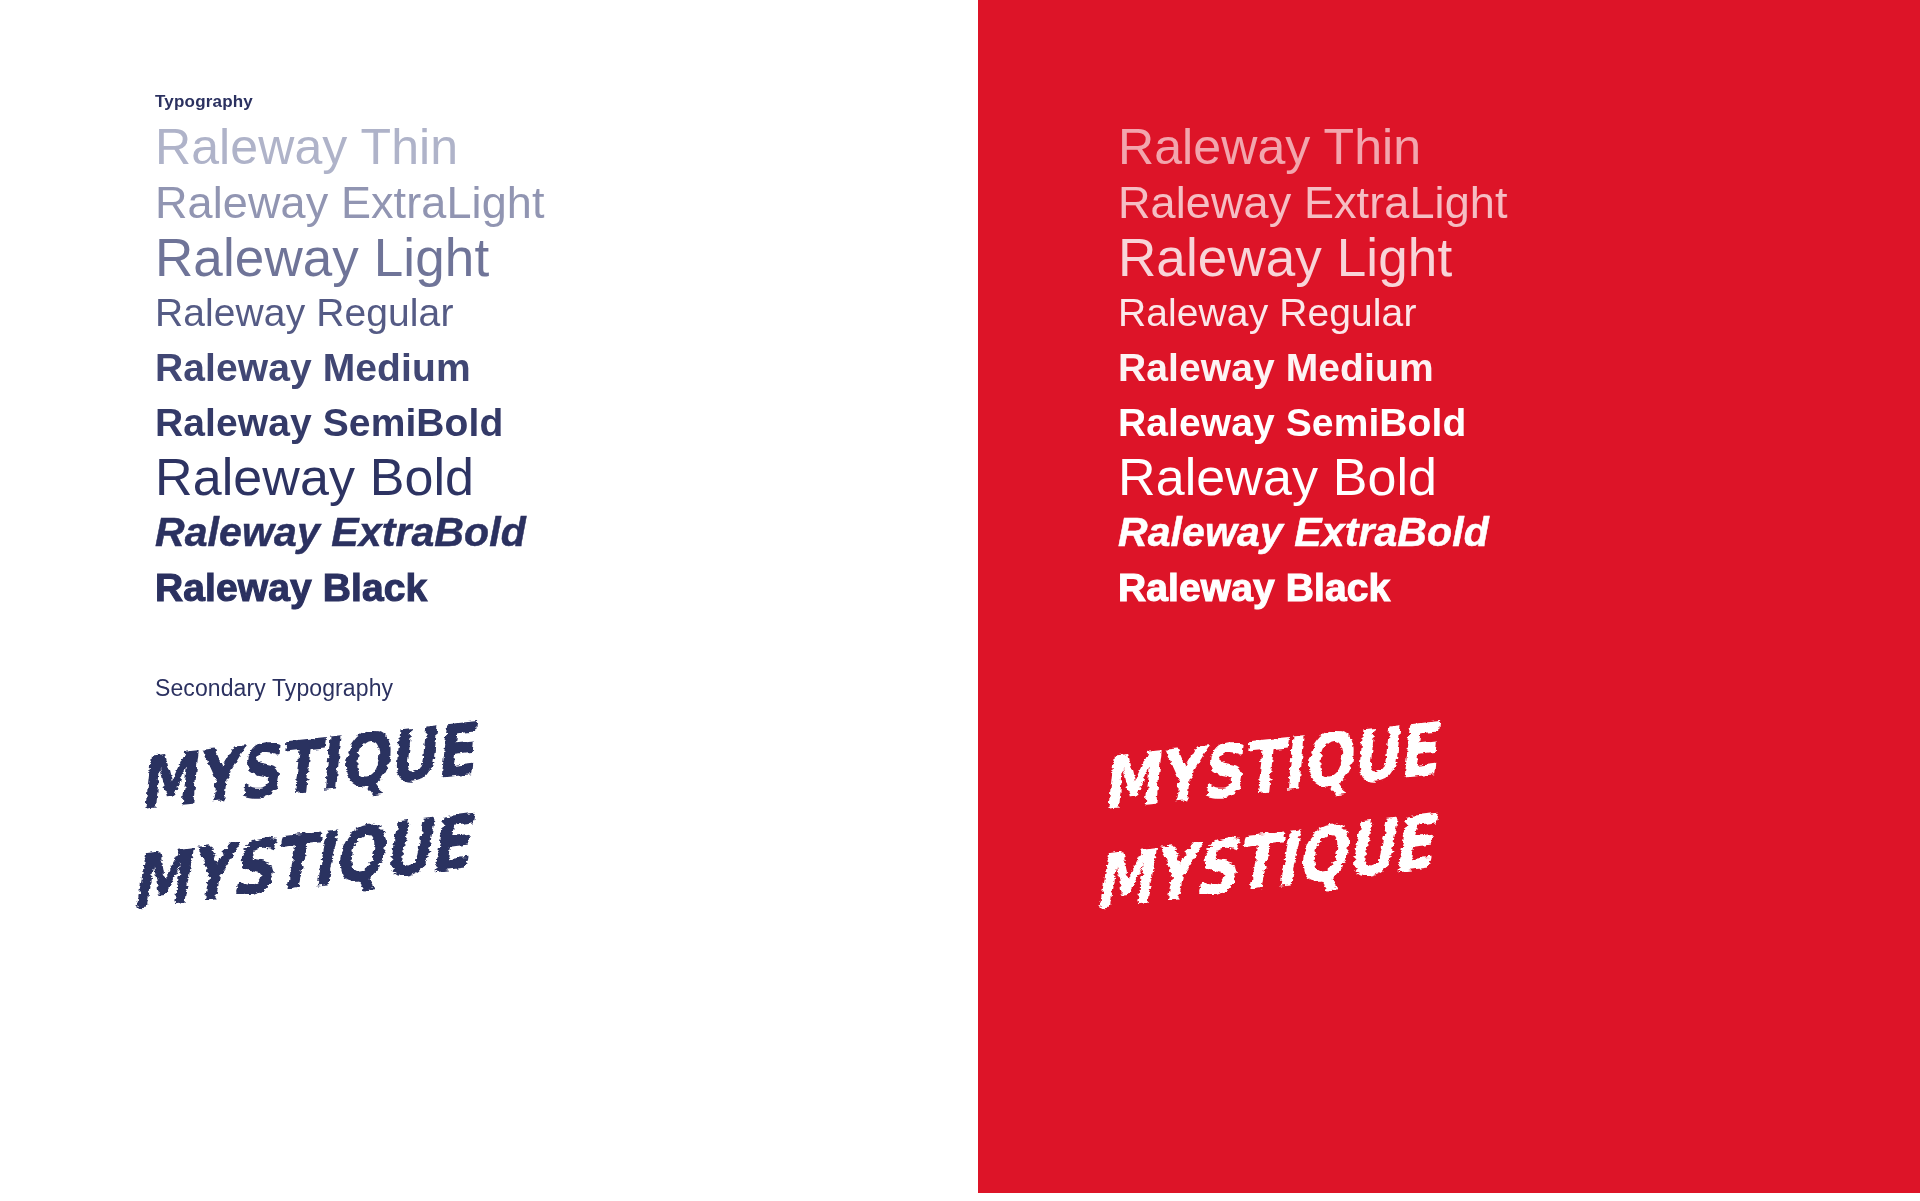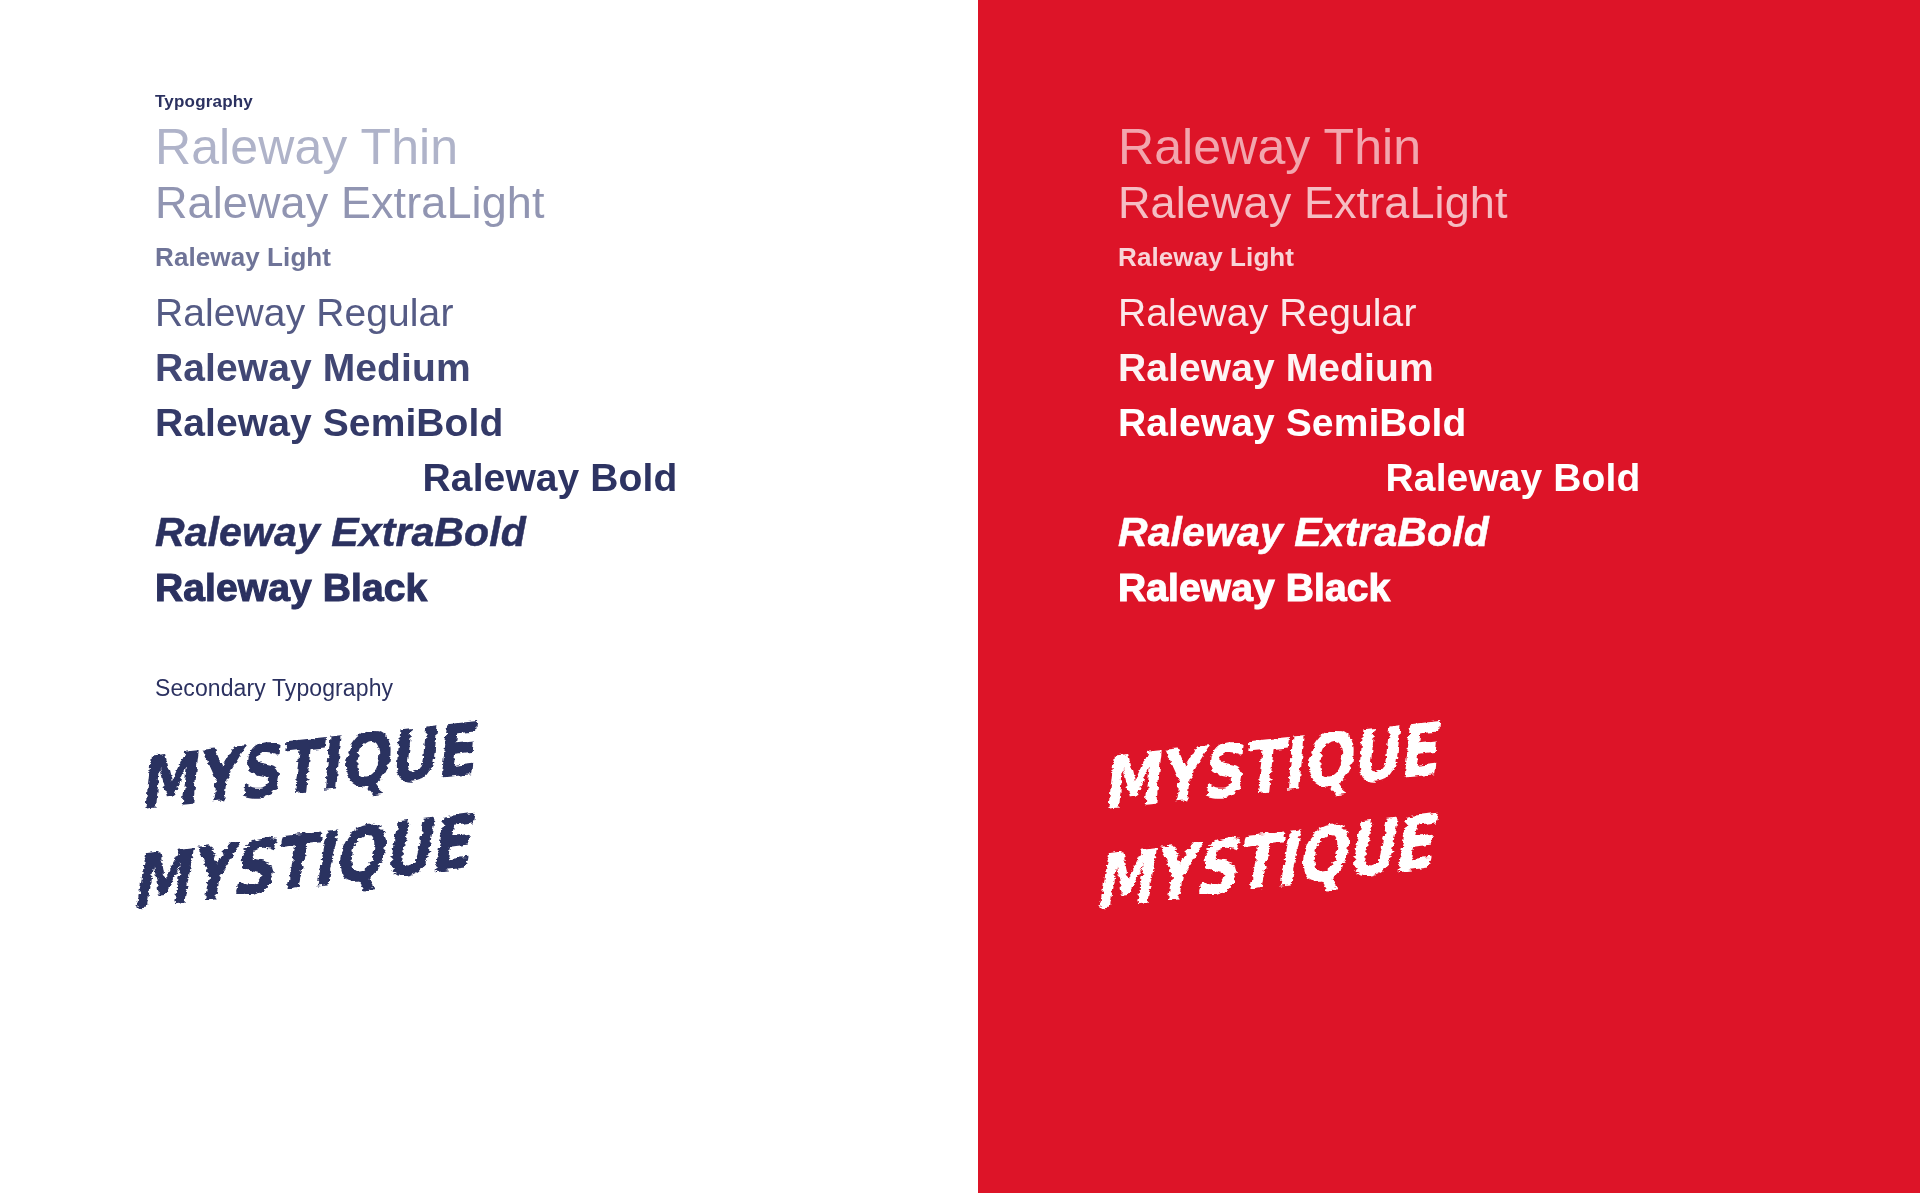--- a/index.html
+++ b/index.html
@@ -68,25 +68,25 @@
   .specimen-row {
     height: 55px;
     line-height: 55px;
     white-space: nowrap;
     font-size: 39px;
     letter-spacing: 0.1px;
   }
   
   .w-thin        { font-weight: 100; color: #AFB3C9; font-size: 50px; }
   .w-extralight  { font-weight: 200; color: #9195B2; font-size: 45px; }
-  .w-light       { font-weight: 700; color: #6F7498; font-size: 26px; }
+  .w-light       { font-weight: 400; color: #6F7498; font-size: 53px; }
   .w-regular     { font-weight: 400; color: #555B85; font-size: 39px; }
   .w-medium      { font-weight: 700; color: #414774; font-size: 39px; }
   .w-semibold    { font-weight: 600; color: #343A68; font-size: 39px; }
-  .w-bold        { font-weight: 700; color: #2D3362; font-size: 39px; text-align: center; }
+  .w-bold        { font-weight: 400; color: #2D3362; font-size: 52px; }
   .w-extrabold   { font-weight: 800; color: #2B3160; font-size: 41px; font-style: italic; -webkit-text-stroke: 0.5px #2B3160; }
   .w-black       { font-weight: 900; color: #2B3160; font-size: 39px; -webkit-text-stroke: 1.1px #2B3160; }
 
   
   .red-panel .w-thin        { color: #ffffff; opacity: 0.62; -webkit-text-stroke: 0; }
   .red-panel .w-extralight  { color: #ffffff; opacity: 0.72; -webkit-text-stroke: 0; }
   .red-panel .w-light       { color: #ffffff; opacity: 0.82; -webkit-text-stroke: 0; }
   .red-panel .w-regular     { color: #ffffff; opacity: 0.90; -webkit-text-stroke: 0; }
   .red-panel .w-medium      { color: #ffffff; opacity: 0.95; -webkit-text-stroke: 0; }
   .red-panel .w-semibold    { color: #ffffff; opacity: 1; -webkit-text-stroke: 0; }

